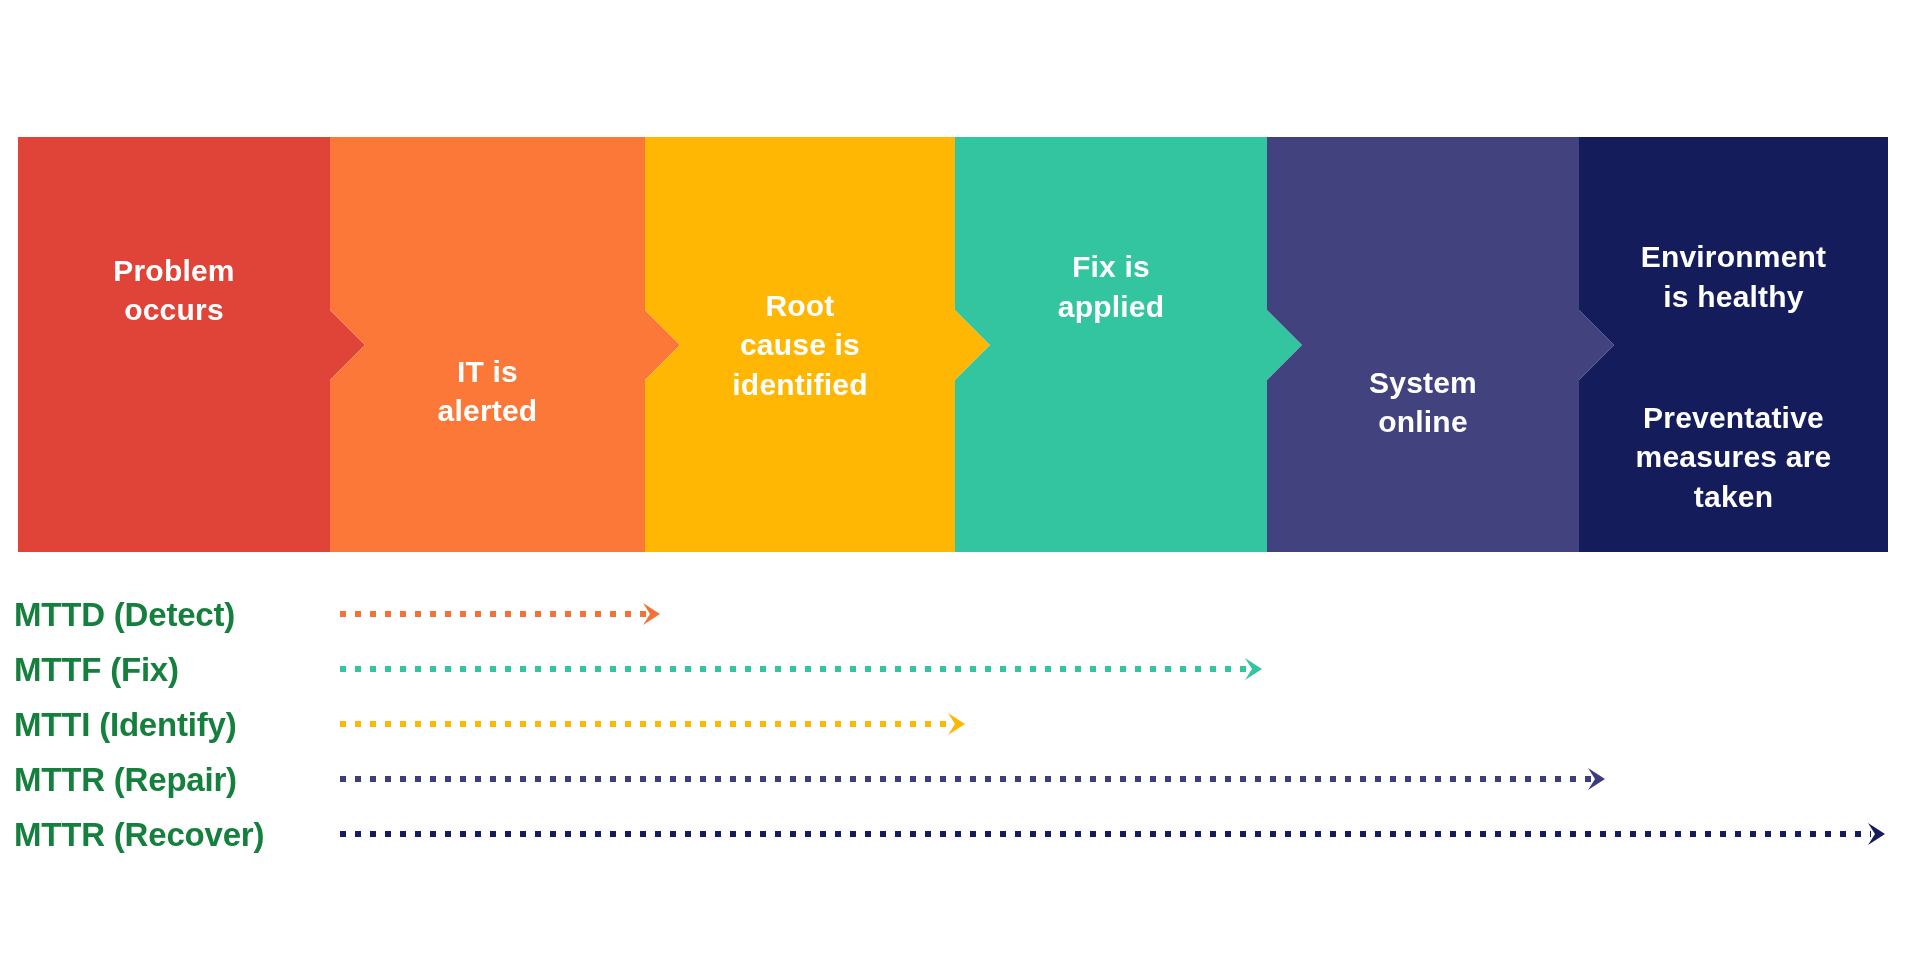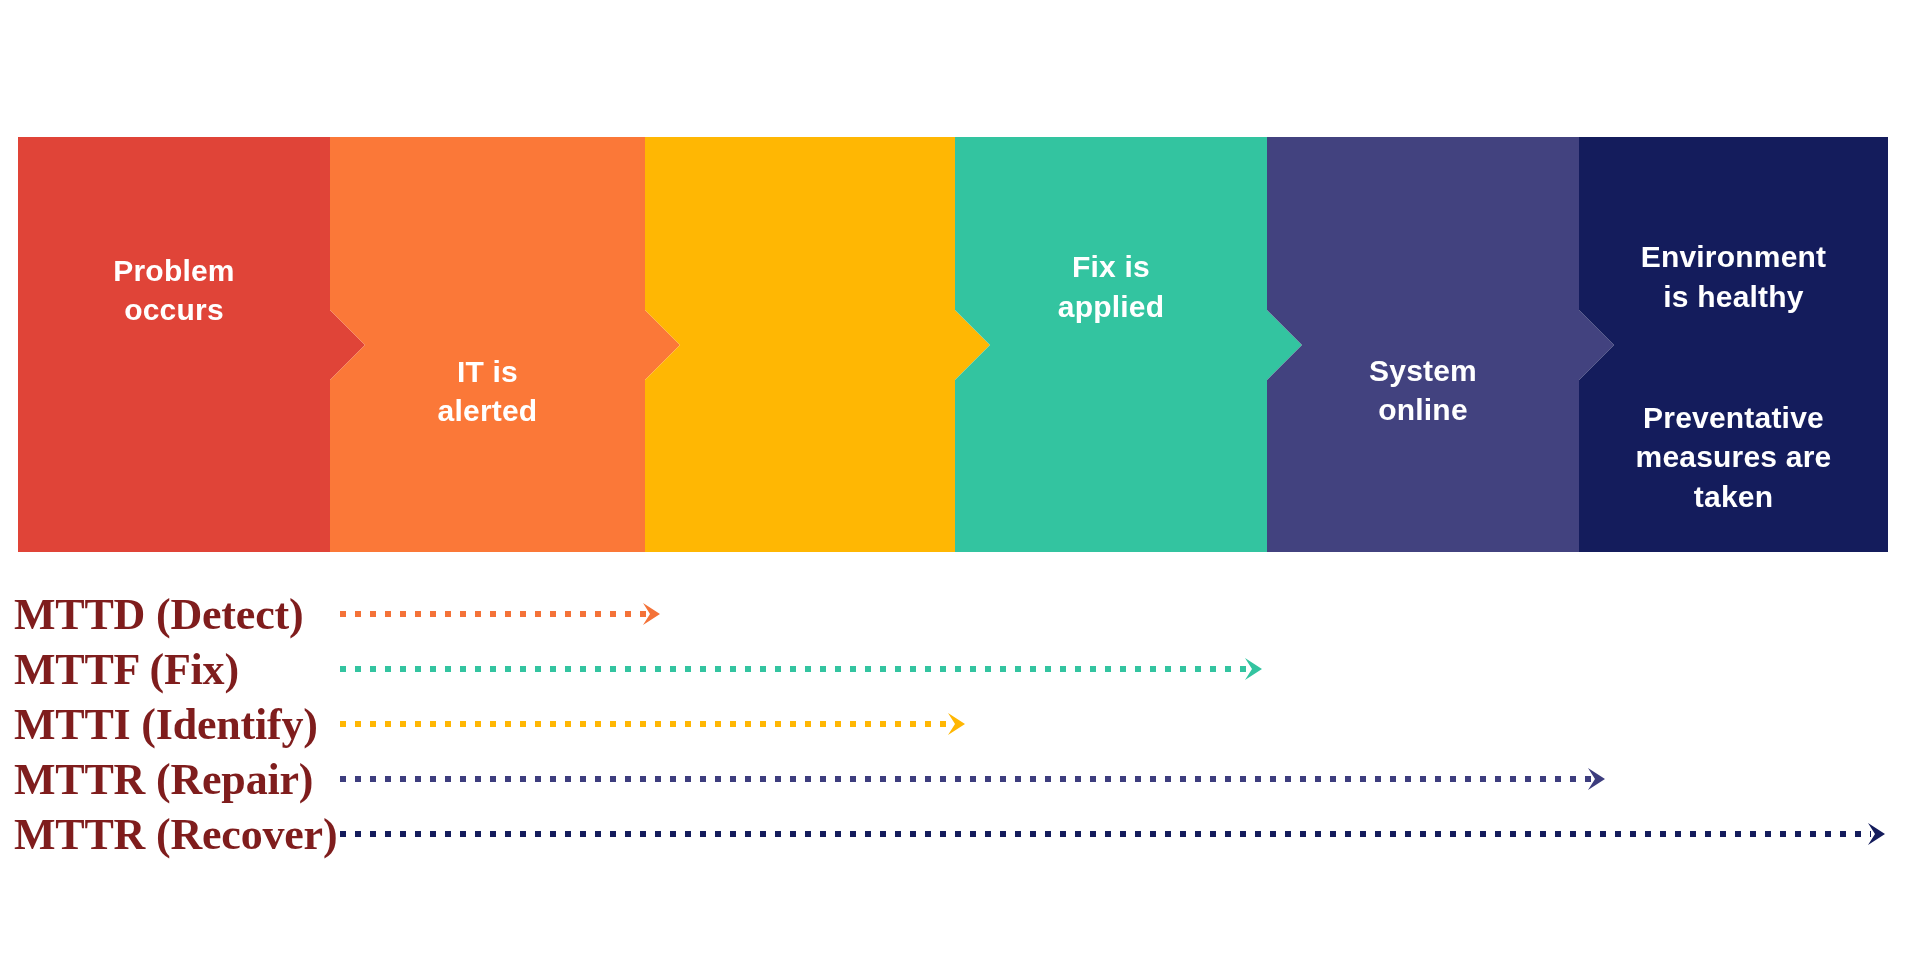--- a/index.html
+++ b/index.html
@@ -39,21 +39,21 @@
     letter-spacing: 0.2px;
     pointer-events: none;
     white-space: pre-line;
   }
 
   
   .stage-0 { left: 0px;    top: 0px; width: 312px; height: 307px; }
   .stage-1 { left: 312px;  top: 0px; width: 315px; height: 509px; }
   .stage-2 { left: 627px;  top: 0px; width: 310px; height: 415px; }
   .stage-3 { left: 937px;  top: 0px; width: 312px; height: 300px; }
-  .stage-4 { left: 1249px; top: 0px; width: 312px; height: 507px; }
+  .stage-4 { left: 1249px; top: 12px; width: 312px; height: 507px; }
   .stage-5 { left: 1561px; top: 0px; width: 309px; height: 415px; margin-top: 32px; }
 
   .stage-label .inner {
     position: absolute;
     left: 0; right: 0;
     top: 50%;
     transform: translateY(-50%);
     padding: 0 14px;
     box-sizing: border-box;
   }
@@ -71,26 +71,25 @@
   .metric-row {
     position: relative;
     height: 55px;
   }
   .metric-label {
     position: absolute;
     left: 14px;
     top: 0;
     height: 55px;
     line-height: 55px;
-    font-size: 44px;
+    font-size: 33px;
     font-weight: bold;
-    color: #7f1d1d;
+    color: #15803d;
     letter-spacing: -0.2px;
     white-space: nowrap;
-    font-family: Liberation Serif, serif;
   }
   .metric-track {
     position: absolute;
     left: 0;
     top: 0;
     height: 55px;
   }
   .metric-track svg { display: block; }
 </style>
 </head>
@@ -112,20 +111,25 @@
     <path d="M 1561,0 L 1870,0 L 1870,415 L 1561,415 L 1561,243 L 1596,208 L 1561,173 Z" fill="#141c5c"></path>
   </svg>
 
   <div class="stage-label stage-0">
     <div class="inner">Problem
 occurs</div>
   </div>
   <div class="stage-label stage-1">
     <div class="inner">IT is
 alerted</div>
+  </div>
+  <div class="stage-label stage-2">
+    <div class="inner">Root
+cause is
+identified</div>
   </div>
   <div class="stage-label stage-3">
     <div class="inner">Fix is
 applied</div>
   </div>
   <div class="stage-label stage-4">
     <div class="inner">System
 online</div>
   </div>
   <div class="stage-label stage-5">

